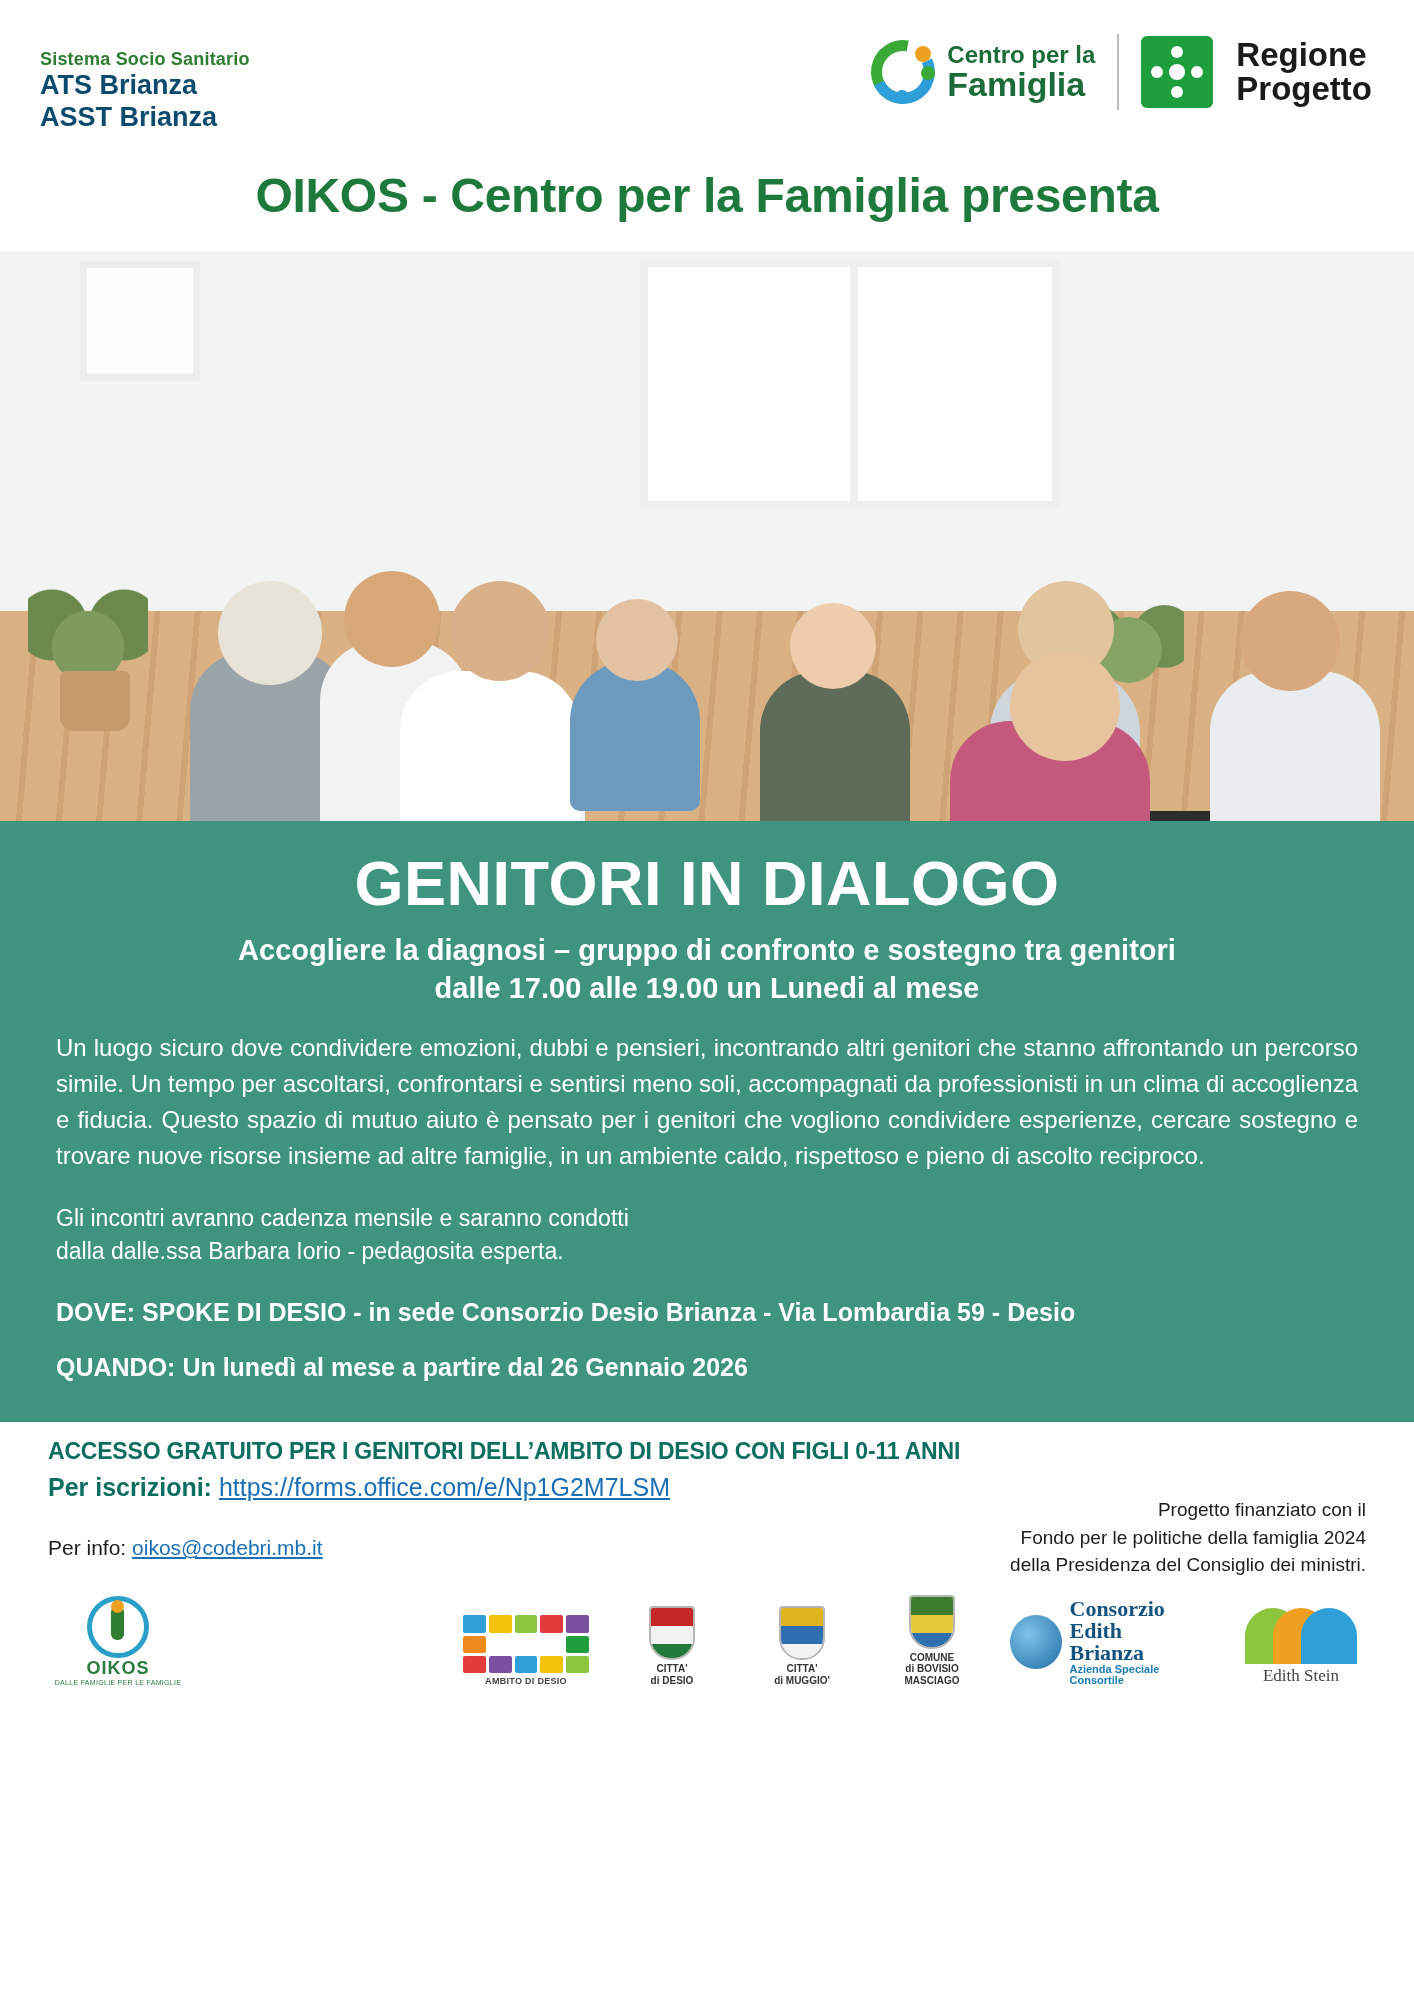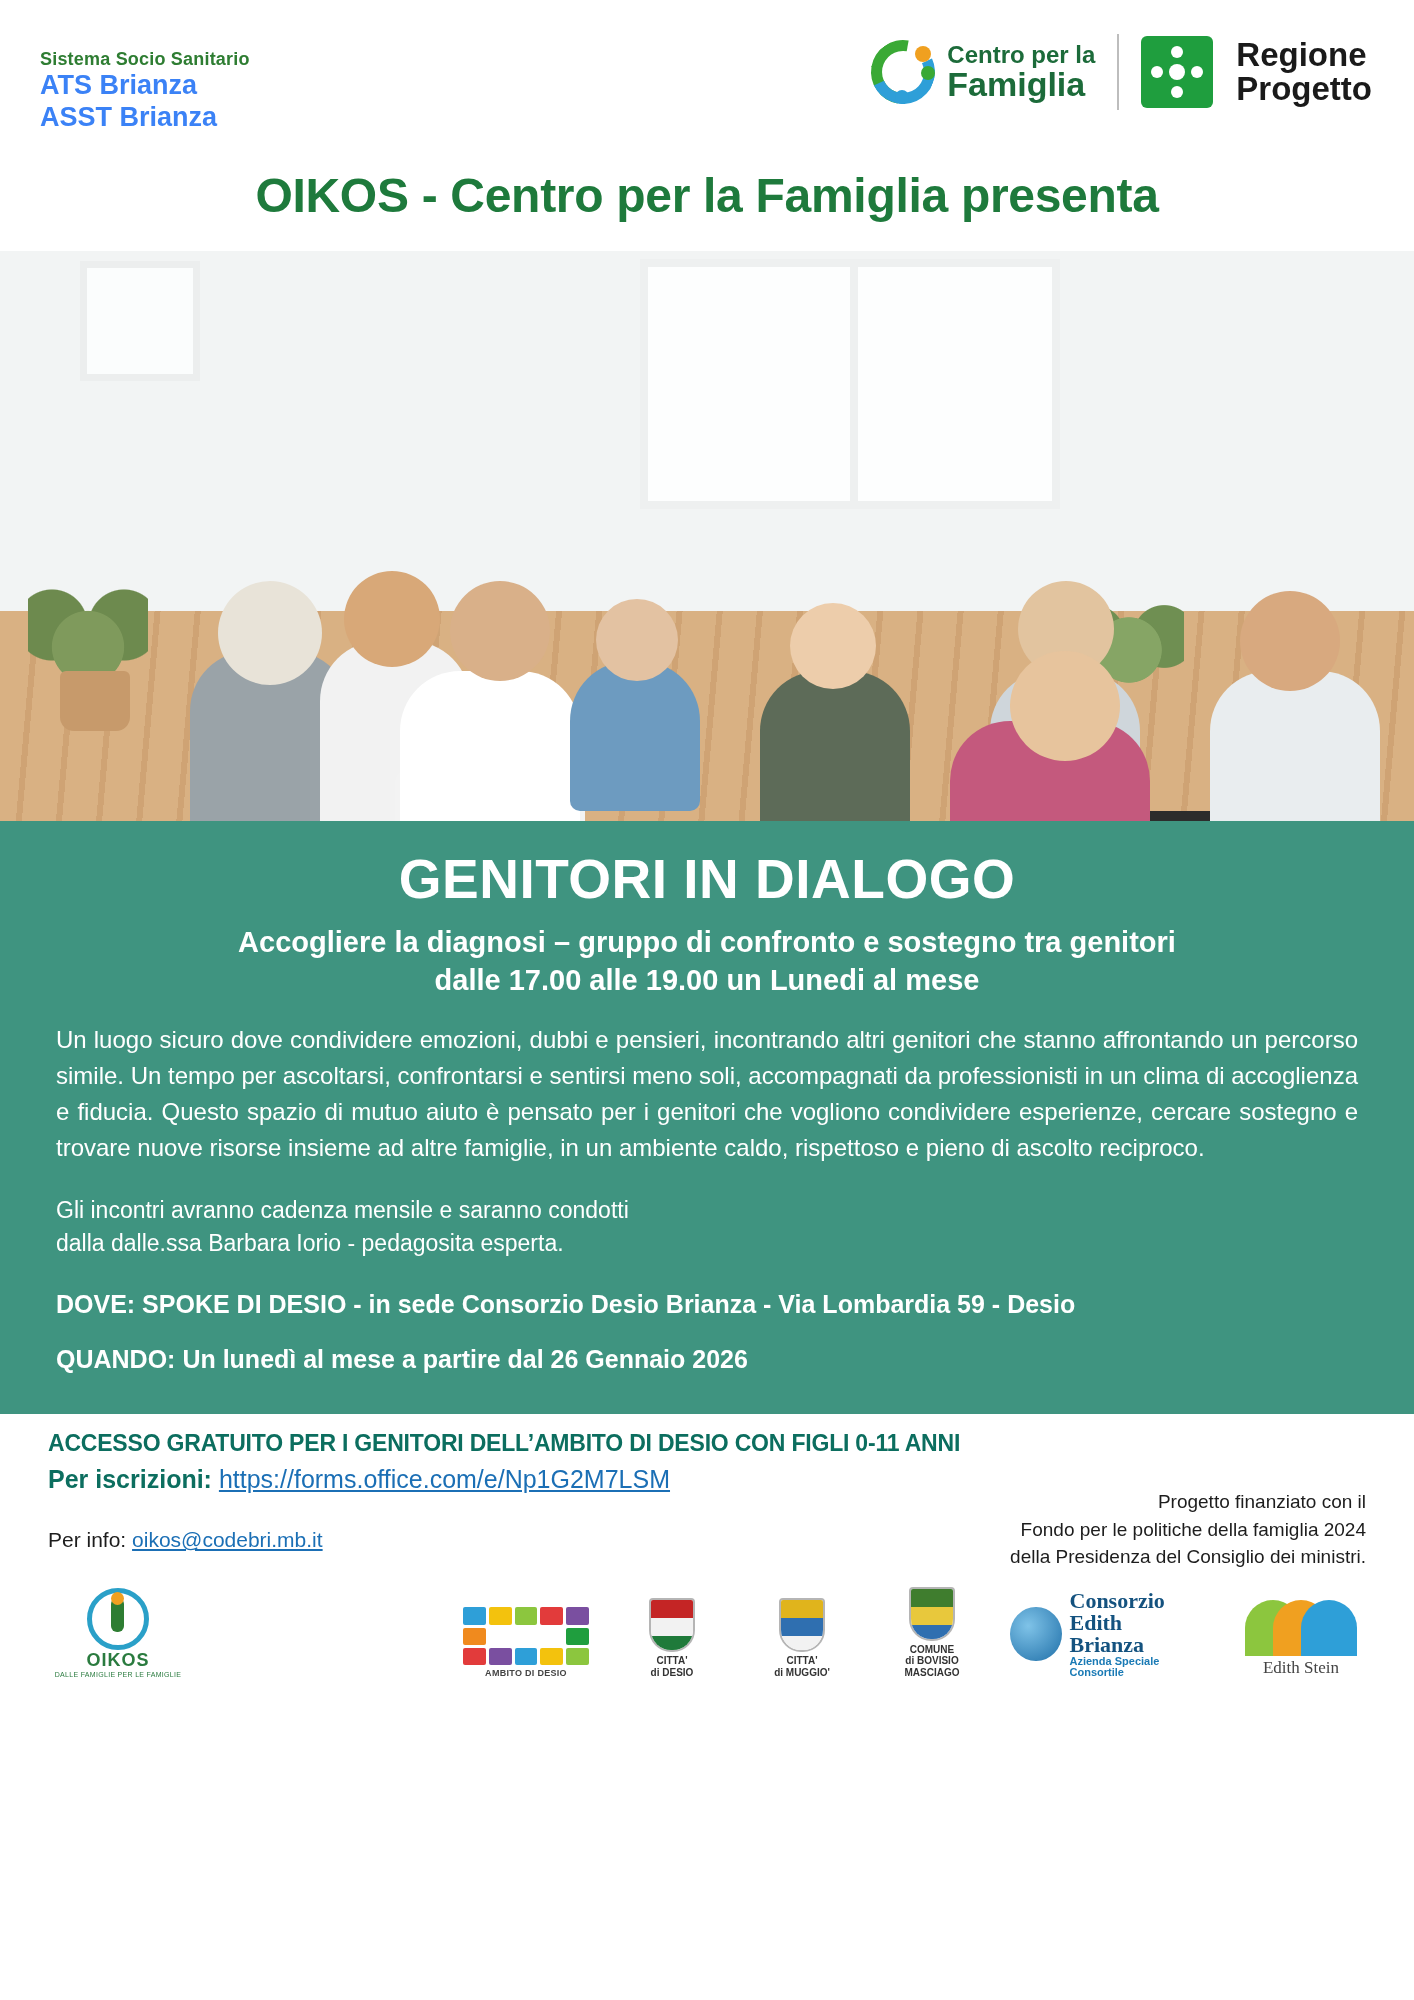--- a/index.html
+++ b/index.html
@@ -27,21 +27,21 @@
   }
   .ats-line1 {
     font-size: 18px;
     font-weight: bold;
     color: #2e7d32;
     letter-spacing: .2px;
   }
   .ats-line2, .ats-line3 {
     font-size: 27px;
     font-weight: bold;
-    color: #3b82f6;
+    color: #0c4a6e;
   }
   .header-right {
     position: absolute;
     right: 42px;
     top: 34px;
     display: flex;
     align-items: center;
     gap: 22px;
   }
   .cpf-logo { display: flex; align-items: center; gap: 12px; }
@@ -131,21 +131,21 @@
   .ph-chair { position:absolute; border-radius: 12px; background:#2c2c2c; }
 
   
   .green {
     background: #3f9480;
     color: #ffffff;
     padding: 22px 56px 36px 56px;
   }
   .main-title {
     text-align: center;
-    font-size: 55px;
+    font-size: 63px;
     font-weight: bold;
     letter-spacing: 0.5px;
     margin: 4px 0 12px 0;
   }
   .subtitle {
     text-align: center;
     font-size: 29px;
     font-weight: bold;
     line-height: 1.32;
     margin-bottom: 22px;

